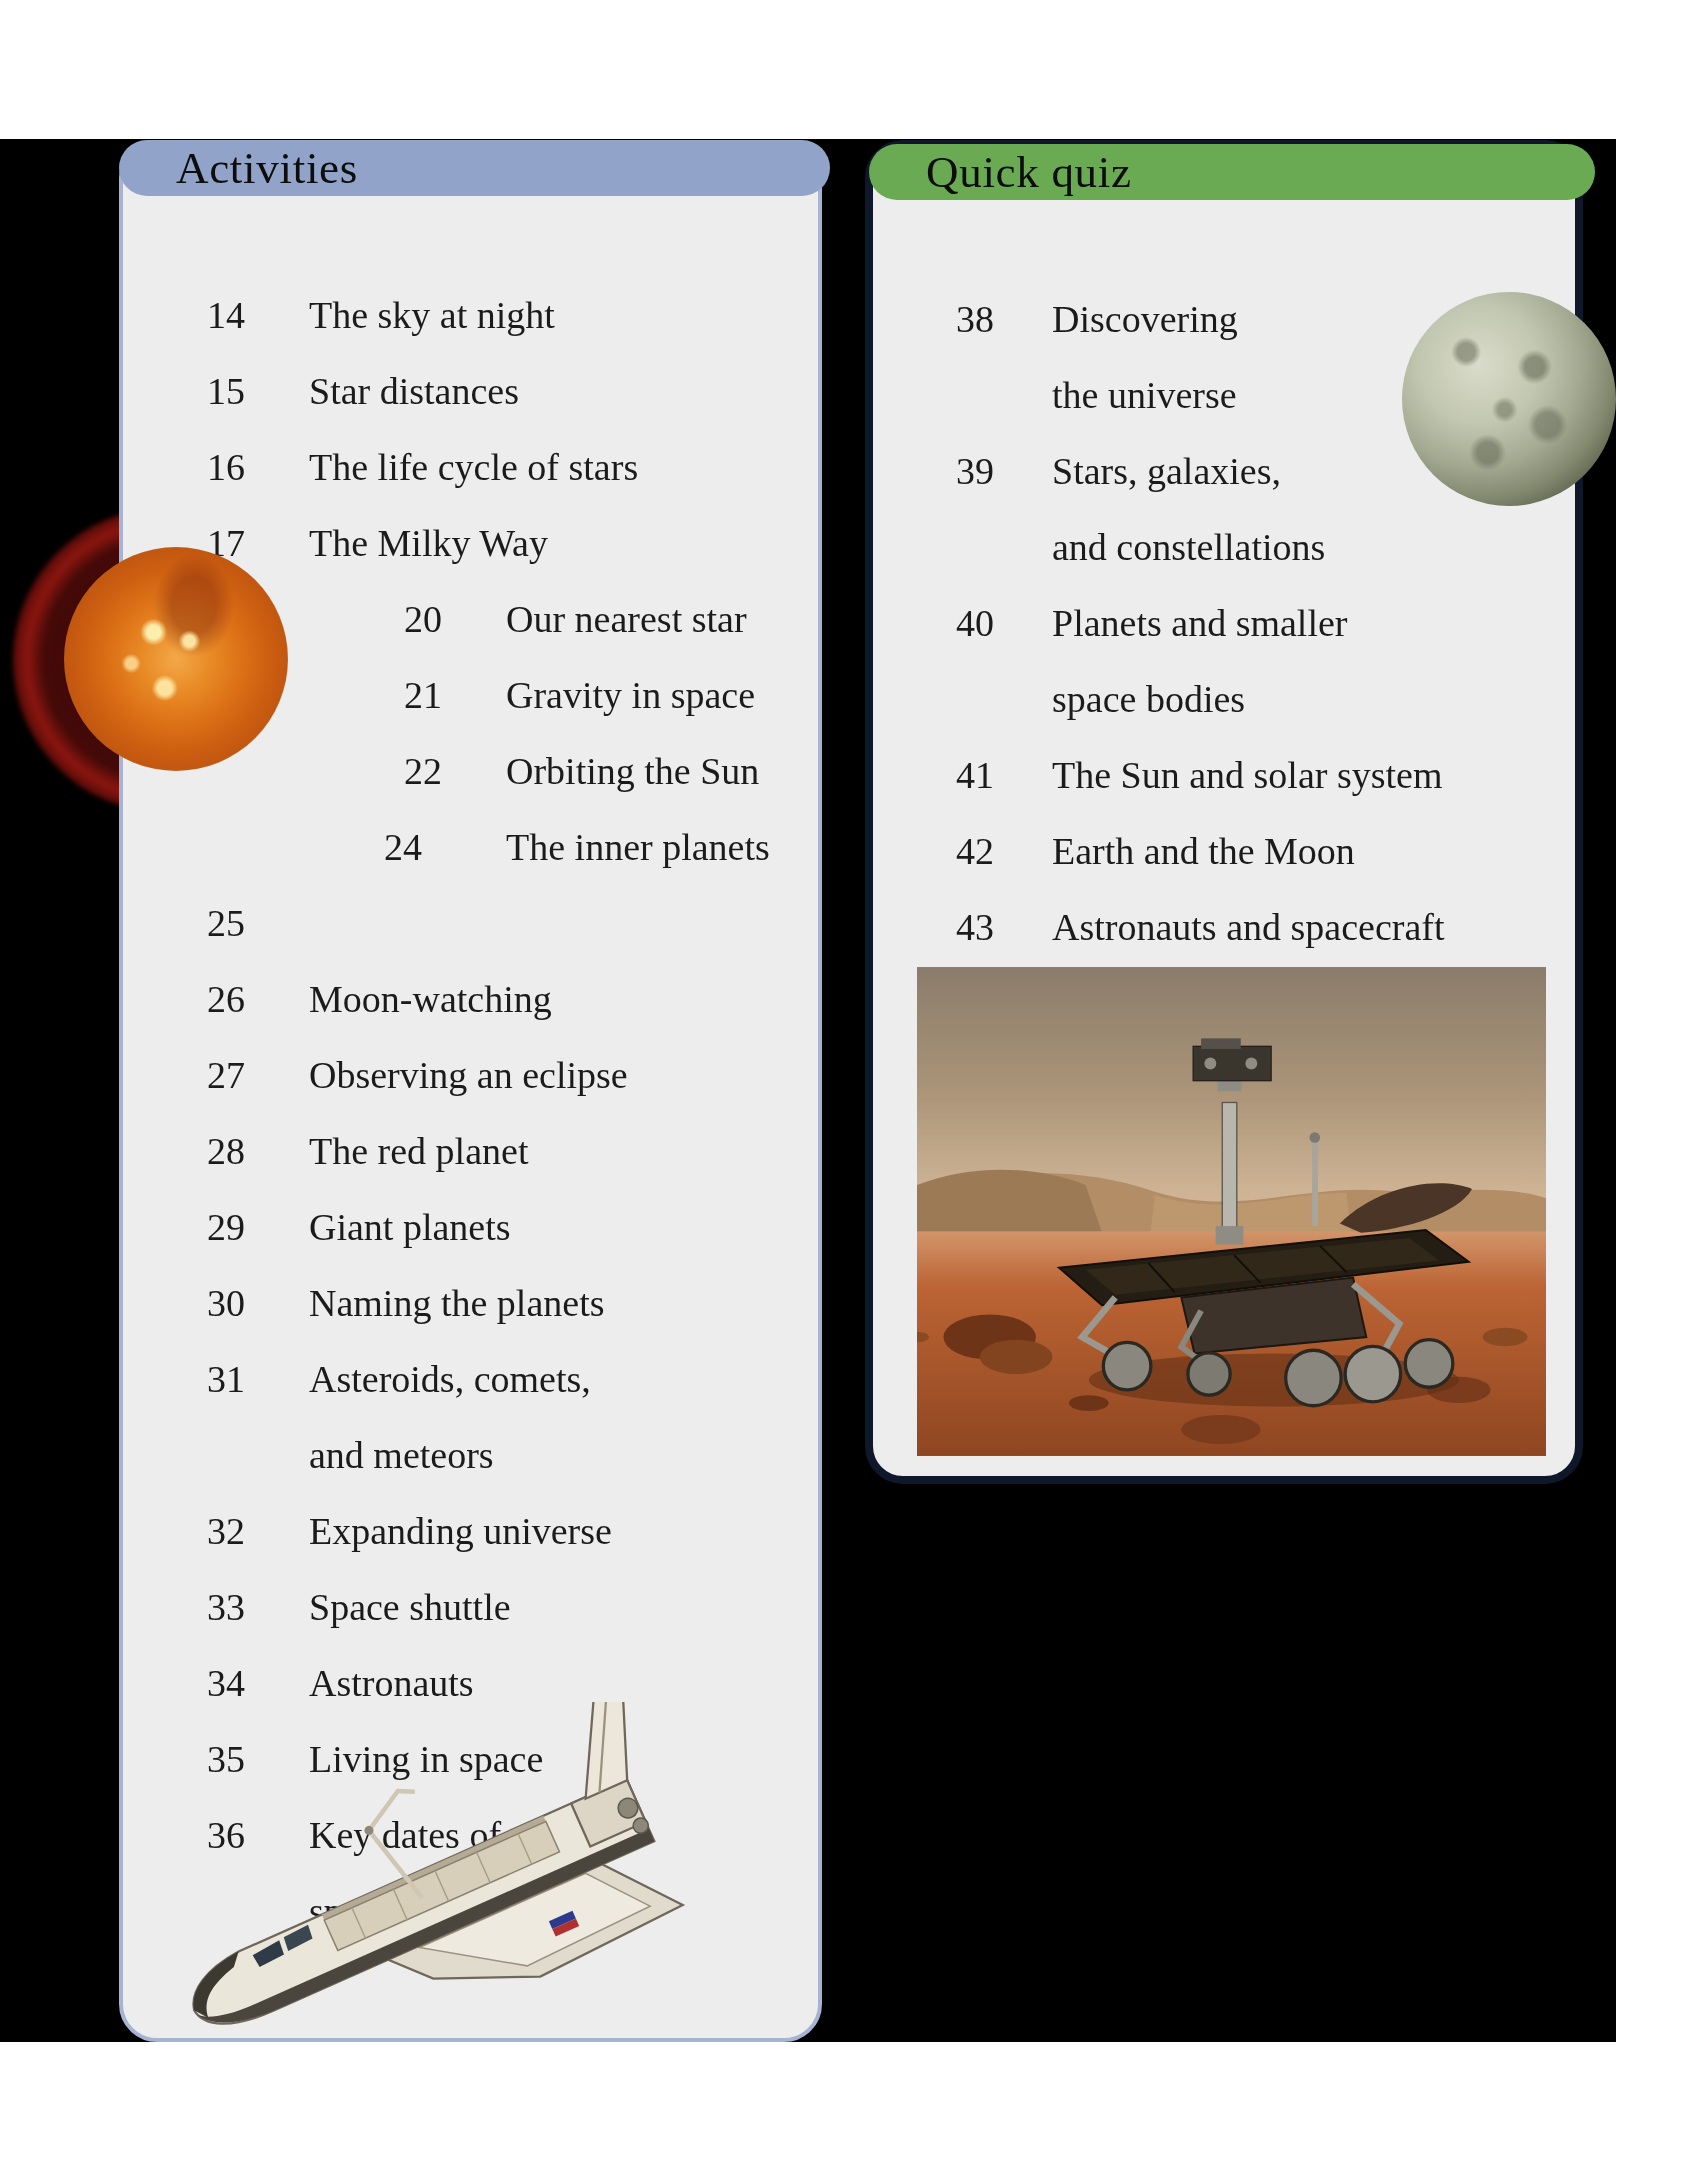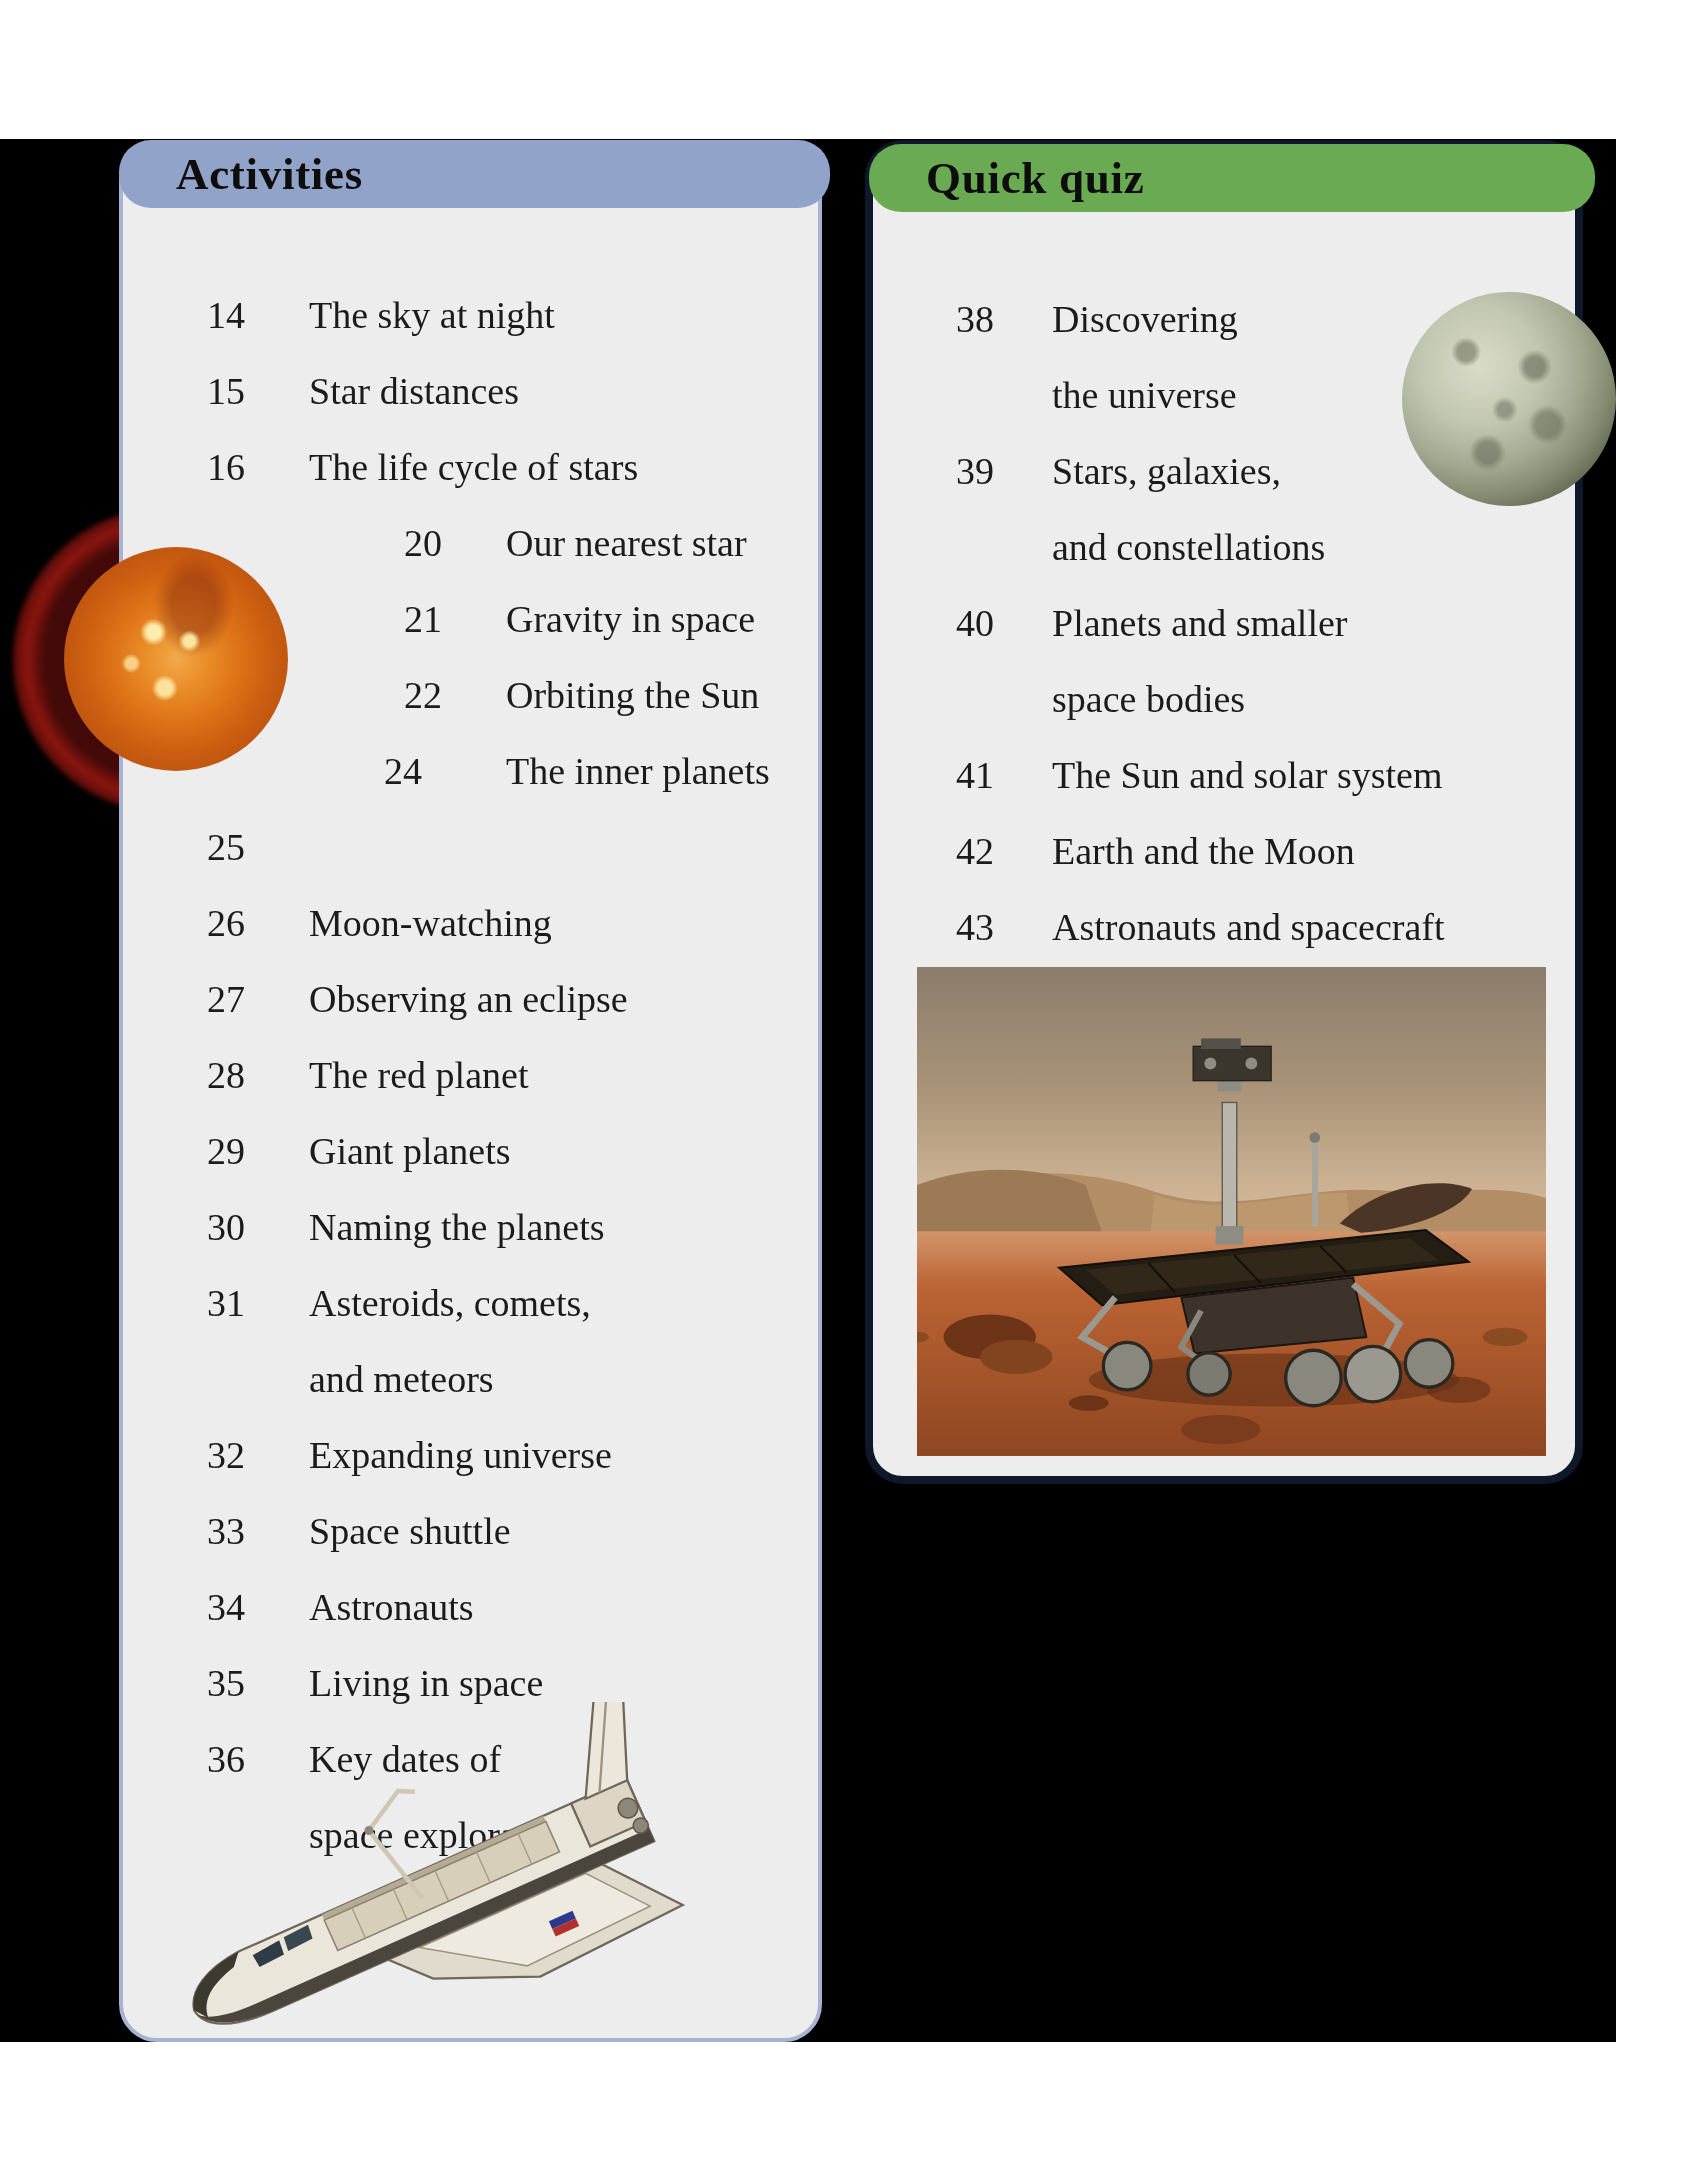--- a/index.html
+++ b/index.html
@@ -4,23 +4,23 @@
 <style>
   html,body{margin:0;padding:0;background:#ffffff;}
   .canvas{position:relative;width:1684px;height:2183px;background:#ffffff;overflow:hidden;
           font-family:"Liberation Serif", serif;color:#1b1b1b;}
   .black-bg{position:absolute;left:0;top:139px;width:1616px;height:1903px;background:#000;z-index:0;}
 
   
   .panel{position:absolute;background:#ededee;border-radius:38px;z-index:2;box-sizing:border-box;}
   .panel.activities{left:119px;top:140px;width:703px;height:1902px;border:4px solid #a7b3d3;}
   .panel.quiz{left:865px;top:140px;width:718px;height:1344px;border:8px solid #0f172a;}
-  .phead{position:absolute;left:-4px;top:-4px;height:68px;border-radius:32px;
+  .phead{position:absolute;left:-4px;top:-4px;height:56px;border-radius:32px;
          display:flex;align-items:center;padding-left:57px;box-sizing:border-box;
-         font-weight:bold;font-size:45px;color:#0d0d0d;letter-spacing:0.7px;}
+         font-weight:normal;font-size:45px;color:#0d0d0d;letter-spacing:0.7px;}
   .activities .phead{width:711px;background:#92a3c9;}
   .quiz .phead{width:726px;background:#69aa52;}
 
   
   .list{position:absolute;left:0;top:133px;width:100%;}
   .row{display:flex;align-items:flex-start;font-size:38px;line-height:76px;padding-left:44px;}
   .row .num{flex:0 0 102px;margin-left:40px;}
   .row .lbl{display:flex;flex-direction:column;}
   .row.ind1 .num{flex:0 0 83px;margin-left:154px;}
   .row.ind2 .num{flex:0 0 102px;margin-left:237px;}
@@ -83,20 +83,26 @@
       <div class="row">
           <span class="num">15</span>
           <span class="lbl">
             <span>Star distances</span>
           </span>
         </div>
       <div class="row">
           <span class="num">16</span>
           <span class="lbl">
             <span>The life cycle of stars</span>
+          </span>
+        </div>
+      <div class="row">
+          <span class="num">17</span>
+          <span class="lbl">
+            <span>The Milky Way</span>
           </span>
         </div>
       <div class="row ind2">
           <span class="num">20</span>
           <span class="lbl">
             <span>Our nearest star</span>
           </span>
         </div>
       <div class="row ind2">
           <span class="num">21</span>

